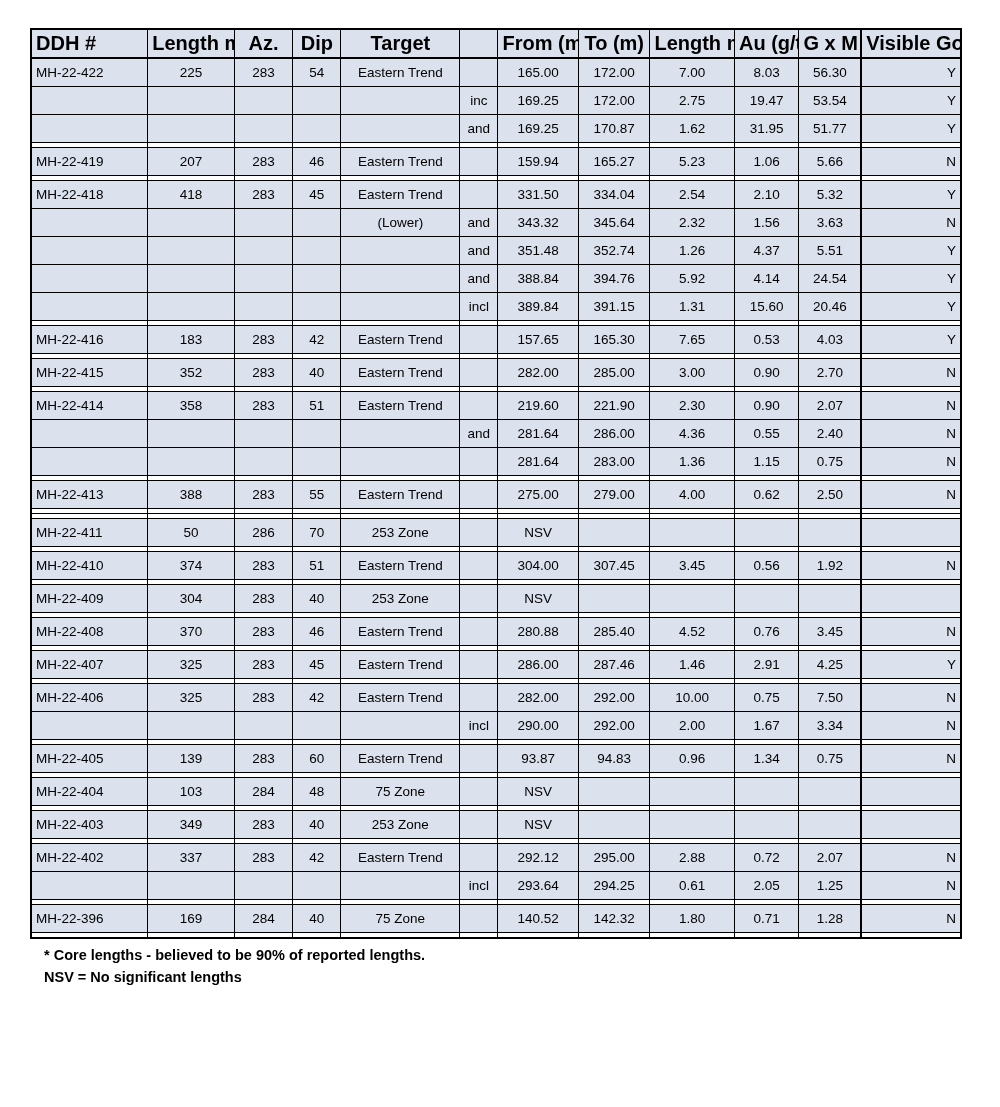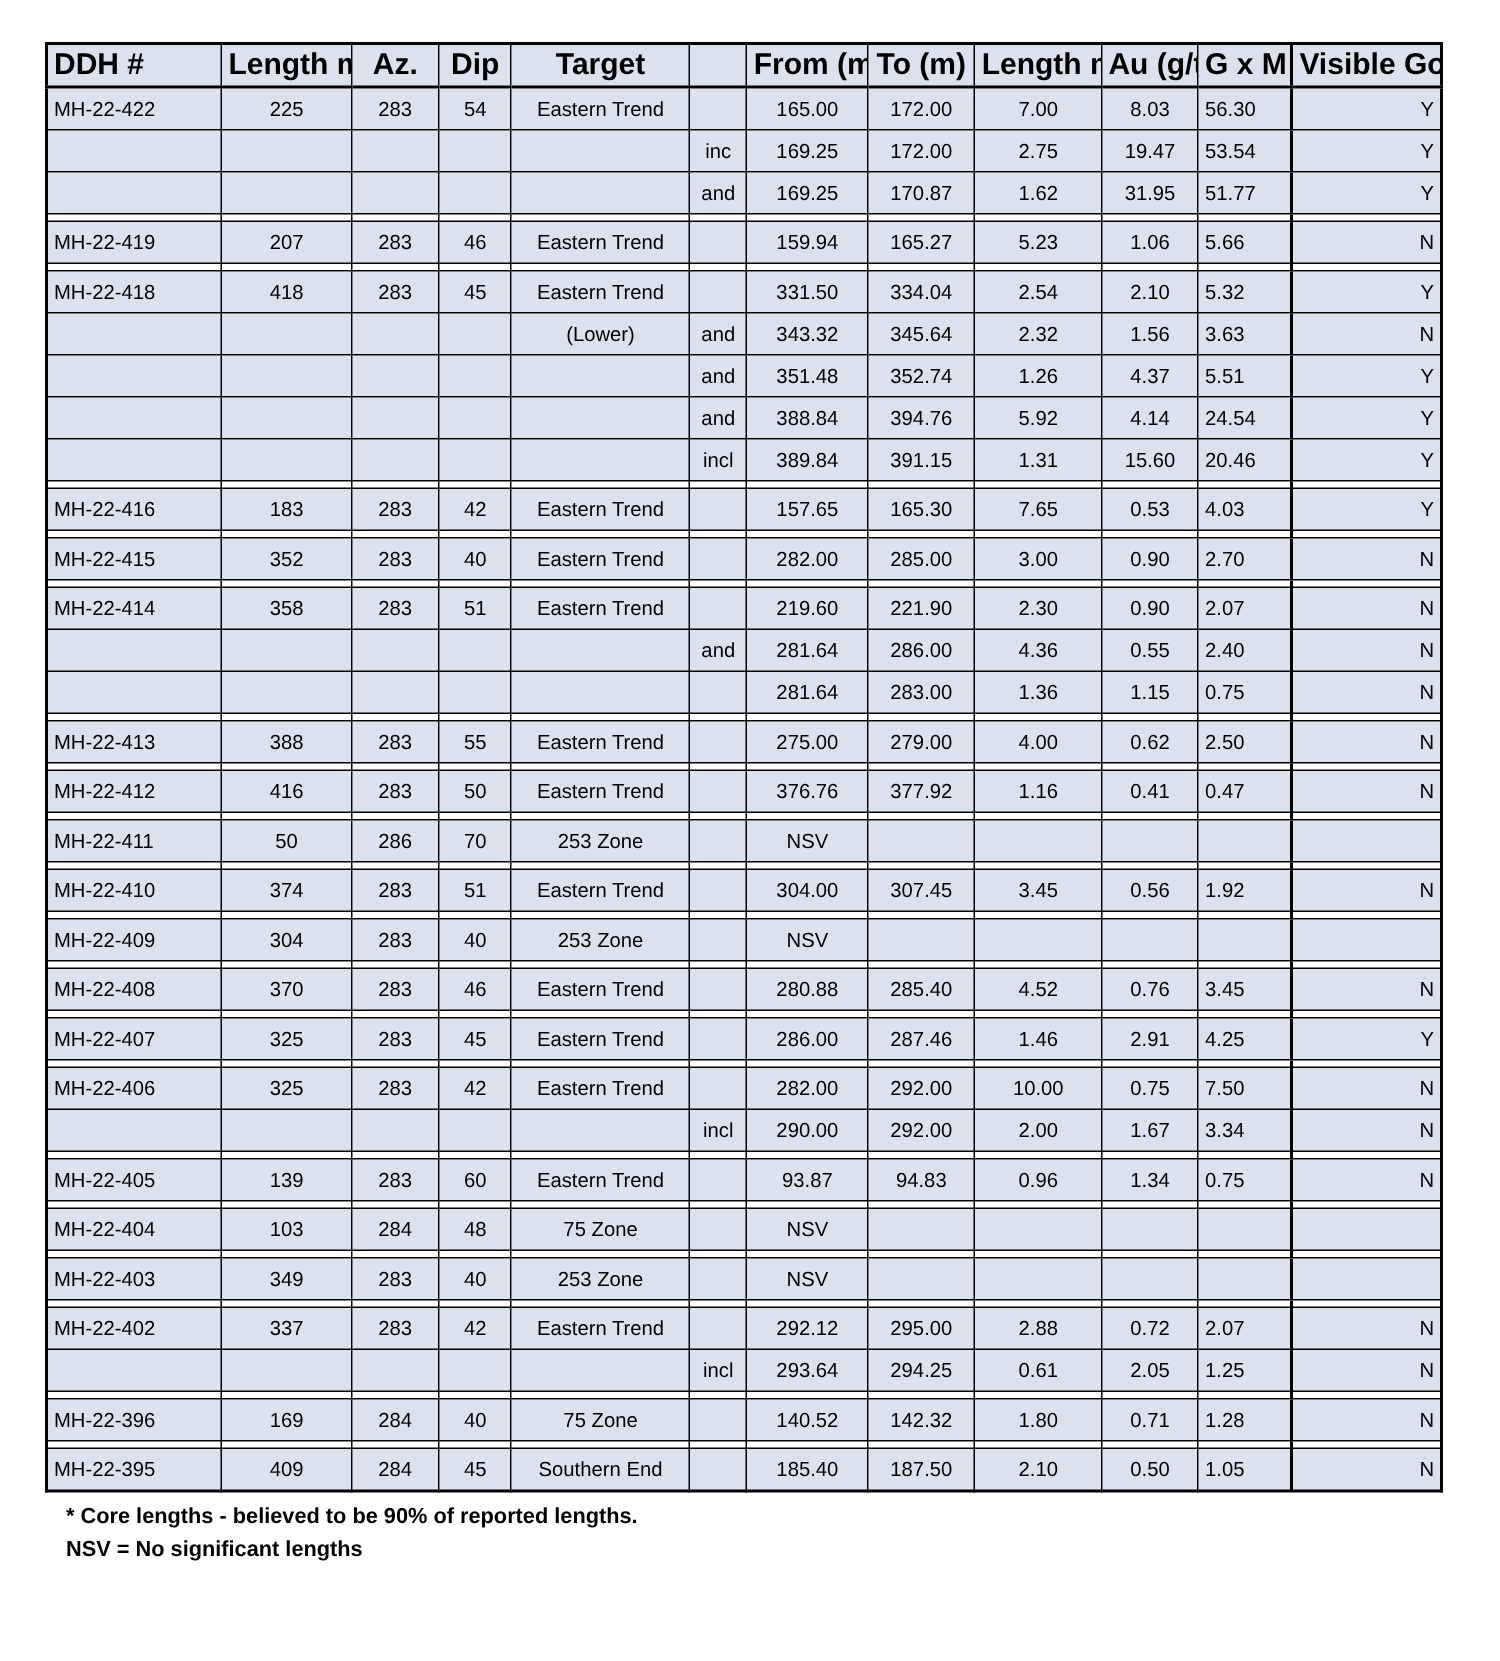--- a/index.html
+++ b/index.html
@@ -35,21 +35,21 @@
     vertical-align: middle;
   }
   table.drill th {
     font-weight: bold;
     font-size: 20px;
     border-bottom: 2px solid #000;
   }
   
   .al { text-align: left;  padding-left: 6px; }
   .ac { text-align: center; }
-  .ar { text-align: left; padding-right: 6px; }
+  .ar { text-align: center; padding-right: 6px; }
   .b  { font-weight: bold; }
   
   .vg { border-left: 2px solid #000 !important; text-align: right; }
   
   tr.sep td {
     background: #ffffff;
     height: 4px;
     padding: 0;
     font-size: 1px;
     line-height: 1px;
@@ -402,34 +402,20 @@
           <td></td>
           <td></td>
           <td></td>
           <td></td>
           <td></td>
           <td></td>
           <td></td>
           <td></td>
           <td class="vg"></td>
         </tr>
-        <tr>
-          <td class="al">MH-22-412</td>
-          <td class="ac">416</td>
-          <td class="ac">283</td>
-          <td class="ac">50</td>
-          <td class="ac">Eastern Trend</td>
-          <td class="ac"></td>
-          <td class="ac">376.76</td>
-          <td class="ac">377.92</td>
-          <td class="ac">1.16</td>
-          <td class="ac">0.41</td>
-          <td class="ar">0.47</td>
-          <td class="ac b vg">N</td>
-        </tr>
         <tr class="sep">
           <td></td>
           <td></td>
           <td></td>
           <td></td>
           <td></td>
           <td></td>
           <td></td>
           <td></td>
           <td></td>
@@ -765,34 +751,20 @@
           <td></td>
           <td></td>
           <td></td>
           <td></td>
           <td></td>
           <td></td>
           <td></td>
           <td></td>
           <td></td>
           <td class="vg"></td>
-        </tr>
-        <tr>
-          <td class="al">MH-22-395</td>
-          <td class="ac">409</td>
-          <td class="ac">284</td>
-          <td class="ac">45</td>
-          <td class="ac">Southern End</td>
-          <td class="ac"></td>
-          <td class="ac">185.40</td>
-          <td class="ac">187.50</td>
-          <td class="ac">2.10</td>
-          <td class="ac">0.50</td>
-          <td class="ar">1.05</td>
-          <td class="ac b vg">N</td>
         </tr>
       </tbody>
   </table>
 
   <div class="footnotes">
     <div>* Core lengths - believed to be 90% of reported lengths.</div>
     <div>NSV = No significant lengths</div>
   </div>
 </div>
 

